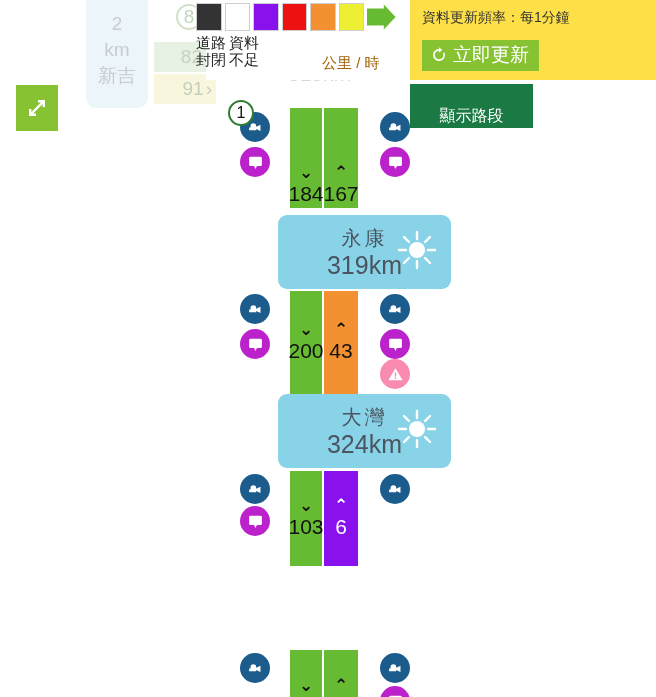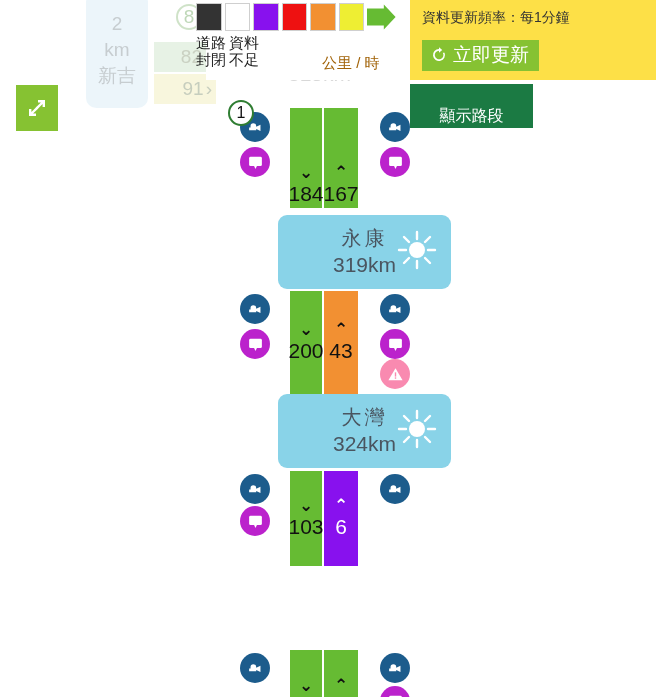--- a/index.html
+++ b/index.html
@@ -111,21 +111,21 @@
   }
   .lane .chev { font-size:17px; line-height:14px; margin-bottom:2px; font-weight:bold; }
   .lane.sep-left { border-right:2px solid #ffffff; }
 
   .station {
     position:absolute; left:238px; width:173px; height:74px;
     background:#89d3e8; border-radius:9px; color:#4a5560;
     display:flex; flex-direction:column; align-items:center; justify-content:center;margin-left:40px;
   }
   .station .nm { font-size:20px; letter-spacing:3px; line-height:26px; }
-  .station .km { font-size:21px; line-height:28px; }
+  .station .km { font-size:25px; line-height:28px; }
   .station .sun { position:absolute; right:14px; top:50%; transform:translateY(-50%); }
 
   .icon-circle {
     position:absolute; width:30px; height:30px; border-radius:50%;
     display:flex; align-items:center; justify-content:center;
   }
   .ic-cam { background:#1c5c8c; }
   .ic-cms { background:#bb22cc; }
   .ic-warn { background:#f98ab0; }
 

